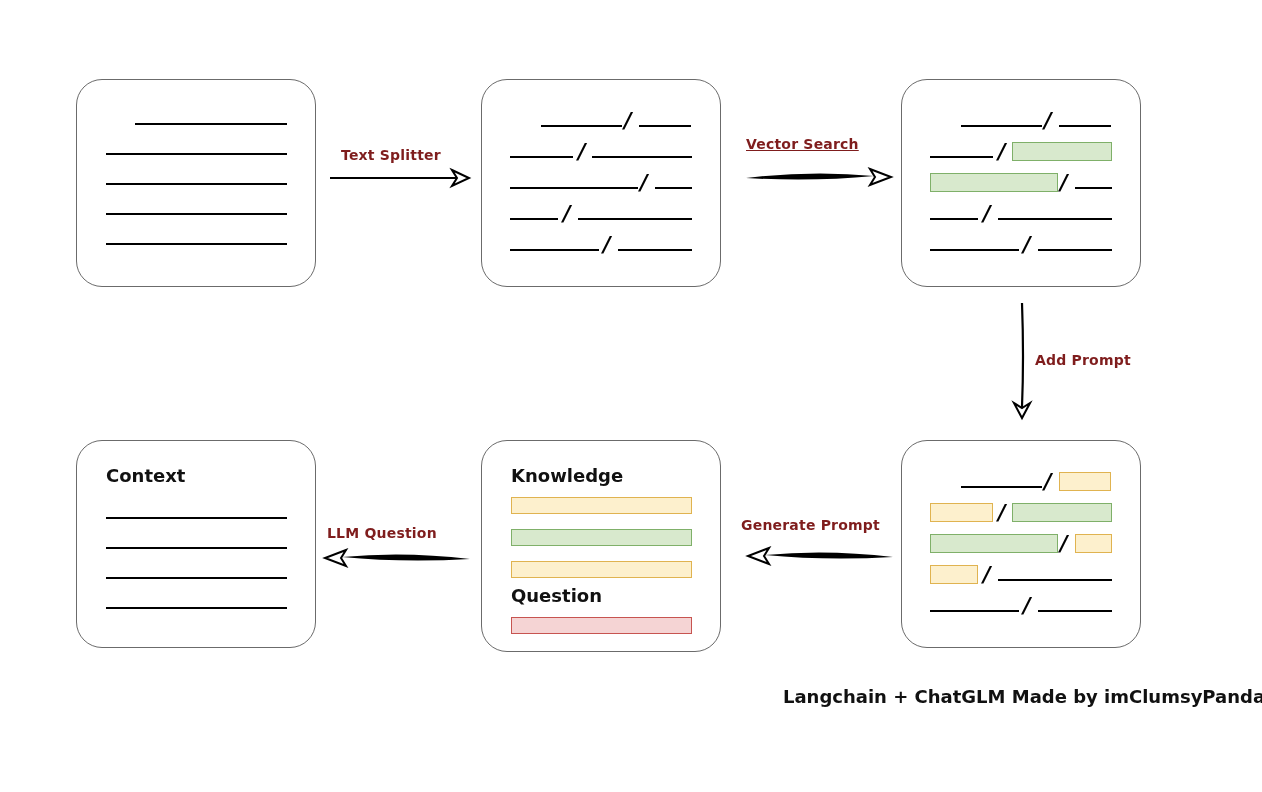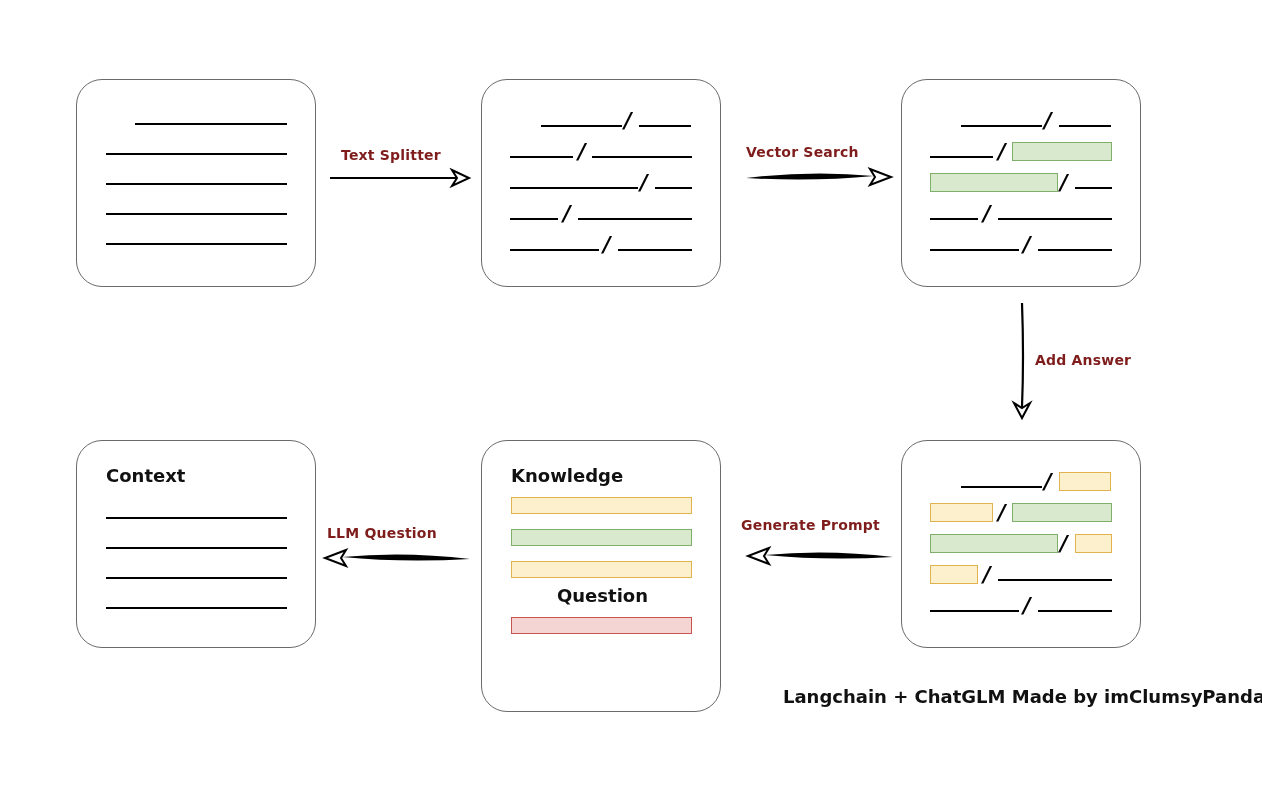--- a/index.html
+++ b/index.html
@@ -116,21 +116,21 @@
 
     <div class="rule" style="left:28px; top:138px; width:48px;"></div>
     <div class="slash" style="left:81px; top:124px;">/</div>
     <div class="rule" style="left:96px; top:138px; width:114px;"></div>
 
     <div class="rule" style="left:28px; top:169px; width:89px;"></div>
     <div class="slash" style="left:121px; top:155px;">/</div>
     <div class="rule" style="left:136px; top:169px; width:74px;"></div>
   </div>
 
-  <div class="label" style="left:746px; top:144px;">Vector Search</div>
+  <div class="label" style="left:746px; top:136px;text-decoration:underline;">Vector Search</div>
   <svg class="arrow" style="left:746px; top:166px;" width="146" height="22" viewBox="0 0 146 22">
     <path d="M0 12 Q66 4 128 10 Q66 16 0 12 Z" fill="#000"></path>
     <path d="M124 3 L145 11 L124 19 L129 11 Z" stroke="#000" stroke-width="2" fill="none" stroke-linejoin="miter"></path>
   </svg>
 
   <div class="card" style="left:901px; top:79px; width:240px; height:208px;">
 
     <div class="rule" style="left:59px; top:45px; width:81px;"></div>
     <div class="slash" style="left:142px; top:31px;">/</div>
     <div class="rule" style="left:157px; top:45px; width:52px;"></div>
@@ -145,21 +145,21 @@
 
     <div class="rule" style="left:28px; top:138px; width:48px;"></div>
     <div class="slash" style="left:81px; top:124px;">/</div>
     <div class="rule" style="left:96px; top:138px; width:114px;"></div>
 
     <div class="rule" style="left:28px; top:169px; width:89px;"></div>
     <div class="slash" style="left:121px; top:155px;">/</div>
     <div class="rule" style="left:136px; top:169px; width:74px;"></div>
   </div>
 
-  <div class="label" style="left:1035px; top:352px;">Add Answer</div>
+  <div class="label" style="left:1035px; top:352px;">Add Prompt</div>
   <svg class="arrow" style="left:1011px; top:303px;" width="22" height="116" viewBox="0 0 22 116">
     <path d="M11 0 Q13 55 11 104" stroke="#000" stroke-width="2.2" fill="none"></path>
     <path d="M3 100 L11 115 L19 100 L11 105 Z" stroke="#000" stroke-width="2" fill="none" stroke-linejoin="miter"></path>
   </svg>
 
   <div class="card" style="left:901px; top:440px; width:240px; height:208px;">
 
     <div class="rule" style="left:59px; top:45px; width:81px;"></div>
     <div class="slash" style="left:142px; top:31px;">/</div>
     <div class="chip yellow" style="left:157px; top:31px; width:52px; height:19px;"></div>
@@ -180,26 +180,26 @@
     <div class="slash" style="left:121px; top:155px;">/</div>
     <div class="rule" style="left:136px; top:169px; width:74px;"></div>
   </div>
 
   <div class="label" style="left:741px; top:517px;">Generate Prompt</div>
   <svg class="arrow" style="left:741px; top:546px;" width="152" height="22" viewBox="0 0 152 22">
     <path d="M152 11 Q86 3 24 9 Q86 15 152 11 Z" fill="#000"></path>
     <path d="M28 2 L7 10 L28 18 L23 10 Z" stroke="#000" stroke-width="2" fill="none" stroke-linejoin="miter"></path>
   </svg>
 
-  <div class="card" style="left:481px; top:440px; width:240px; height:272px;">
+  <div class="card" style="left:481px; top:440px; width:240px; height:212px;">
     <div class="card-title" style="left:29px; top:24px;">Knowledge</div>
     <div class="chip yellow" style="left:29px; top:56px; width:181px; height:17px;"></div>
     <div class="chip green" style="left:29px; top:88px; width:181px; height:17px;"></div>
     <div class="chip yellow" style="left:29px; top:120px; width:181px; height:17px;"></div>
-    <div class="card-title" style="left:29px; top:144px;margin-left:46px;">Question</div>
+    <div class="card-title" style="left:29px; top:144px;">Question</div>
     <div class="chip red" style="left:29px; top:176px; width:181px; height:17px;"></div>
   </div>
 
   <div class="label" style="left:327px; top:525px;">LLM Question</div>
   <svg class="arrow" style="left:318px; top:548px;" width="152" height="22" viewBox="0 0 152 22">
     <path d="M152 11 Q86 3 24 9 Q86 15 152 11 Z" fill="#000"></path>
     <path d="M28 2 L7 10 L28 18 L23 10 Z" stroke="#000" stroke-width="2" fill="none" stroke-linejoin="miter"></path>
   </svg>
 
   <div class="card" style="left:76px; top:440px; width:240px; height:208px;">

